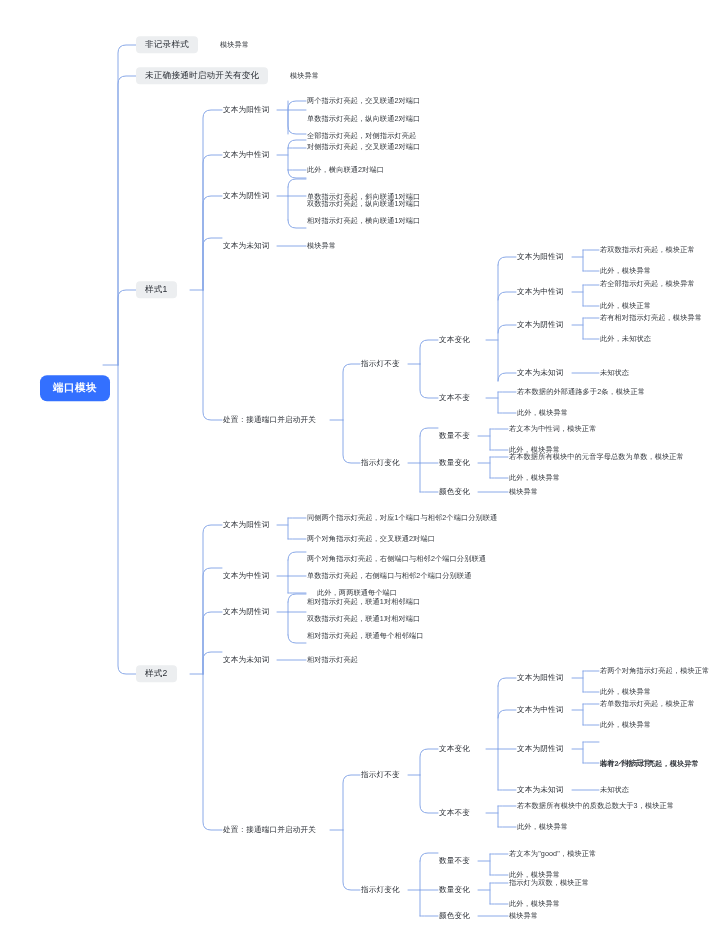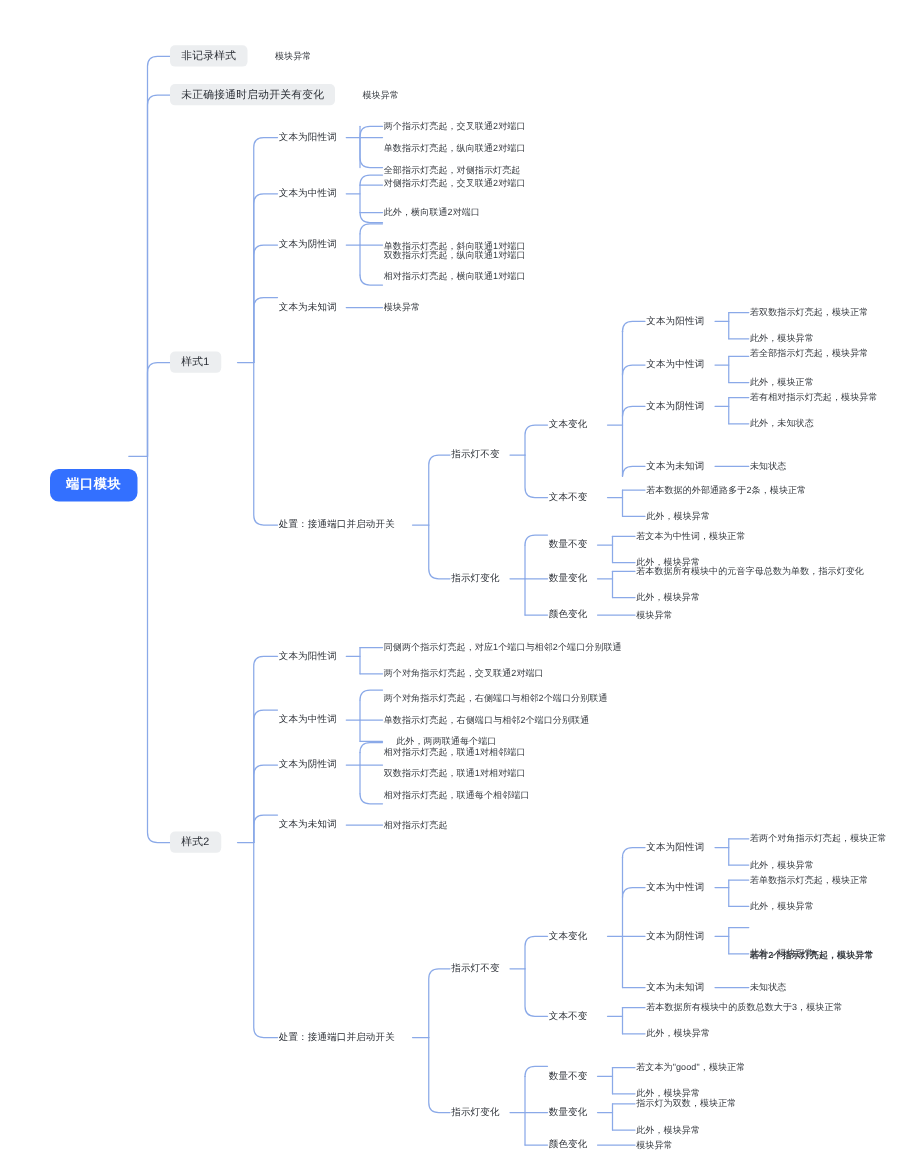--- a/index.html
+++ b/index.html
@@ -273,21 +273,21 @@
   <div class="node leaf" style="left:516px;top:392px;">若本数据的外部通路多于2条，模块正常</div>
   <div class="node leaf" style="left:516px;top:413px;">此外，模块异常</div>
 
   <div class="node lvl2" style="left:360px;top:463px;">指示灯变化</div>
 
   <div class="node lvl2" style="left:438px;top:436px;">数量不变</div>
   <div class="node leaf" style="left:508px;top:429px;">若文本为中性词，模块正常</div>
   <div class="node leaf" style="left:508px;top:450px;">此外，模块异常</div>
 
   <div class="node lvl2" style="left:438px;top:463px;">数量变化</div>
-  <div class="node leaf" style="left:508px;top:457px;">若本数据所有模块中的元音字母总数为单数，指示灯变化</div>
+  <div class="node leaf" style="left:508px;top:457px;">若本数据所有模块中的元音字母总数为单数，模块正常</div>
   <div class="node leaf" style="left:508px;top:478px;">此外，模块异常</div>
 
   <div class="node lvl2" style="left:438px;top:492px;">颜色变化</div>
   <div class="node leaf" style="left:508px;top:492px;">模块异常</div>
 
   <div class="node lvl1" style="left:136px;top:674px;">样式2</div>
 
   <div class="node lvl2" style="left:222px;top:525px;">文本为阳性词</div>
   <div class="node leaf" style="left:306px;top:518px;">同侧两个指示灯亮起，对应1个端口与相邻2个端口分别联通</div>
   <div class="node leaf" style="left:306px;top:539px;">两个对角指示灯亮起，交叉联通2对端口</div>

